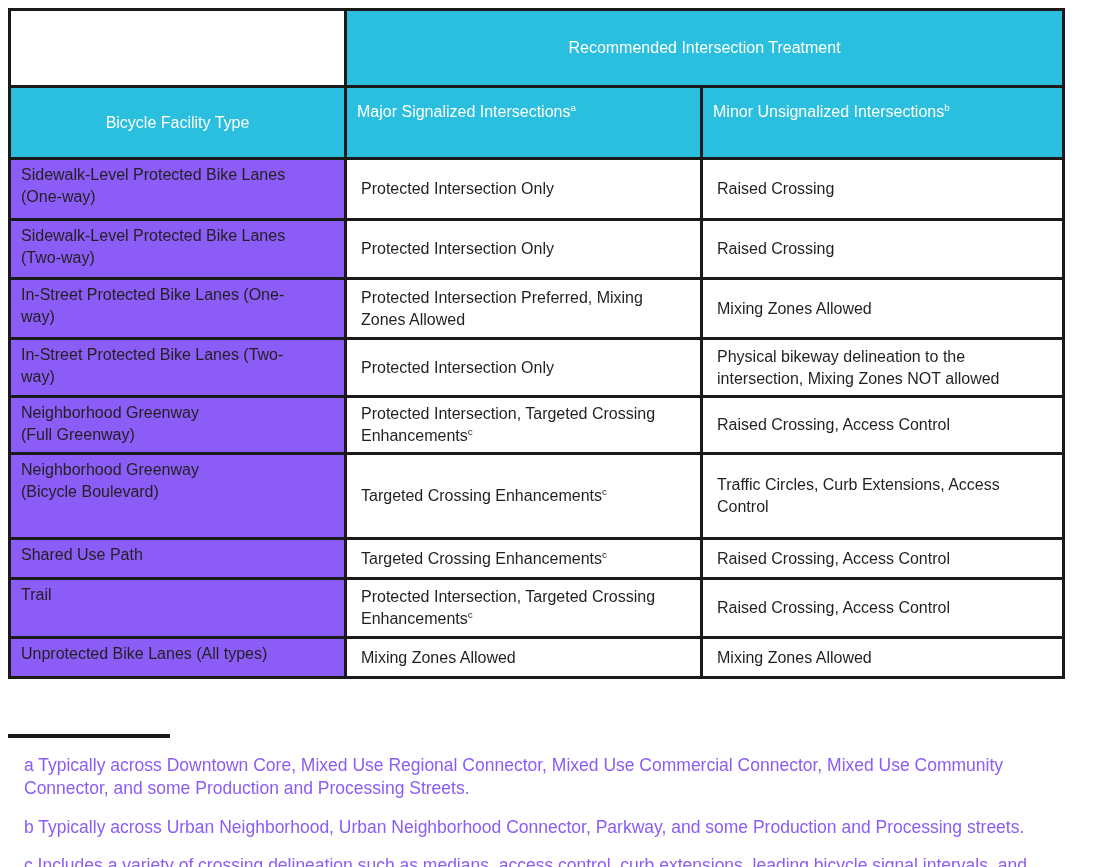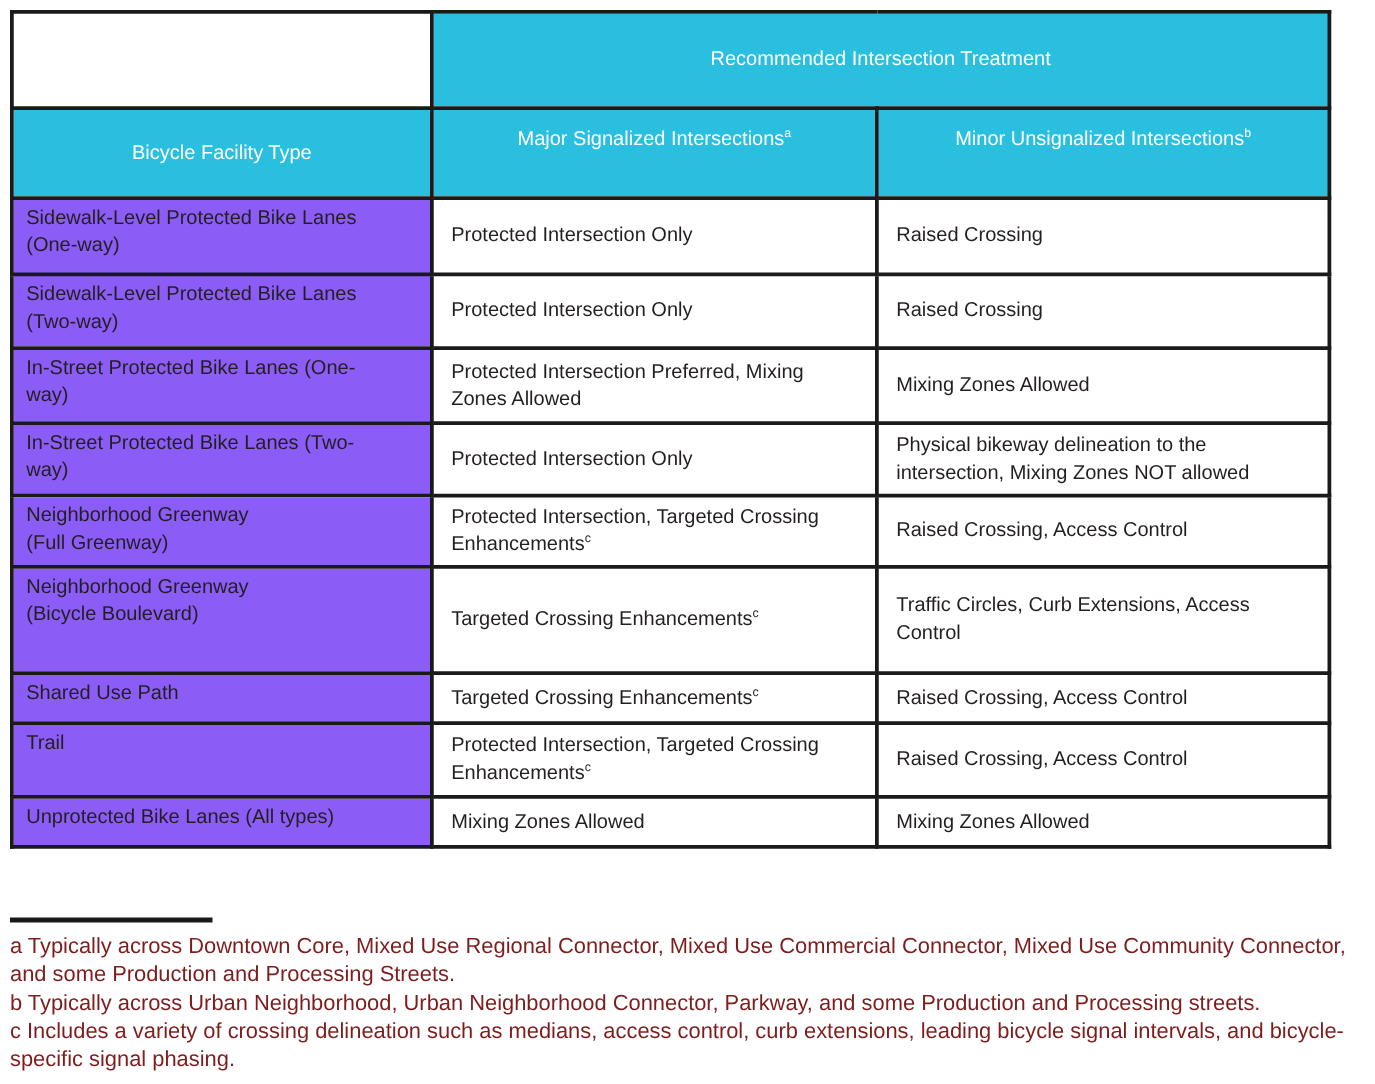--- a/index.html
+++ b/index.html
@@ -50,21 +50,21 @@
   th.colhead {
     background: #2abfde;
     color: #ffffff;
   }
   th.colhead.left {
     text-align: center;
     vertical-align: middle;
     padding: 0 12px;
   }
   th.colhead.top-center {
-    text-align: center;
+    text-align: left;
     vertical-align: top;
     padding: 13px 10px 0 10px;
   }
 
   td.facility {
     text-align: left;
     vertical-align: top;
     padding: 4px 10px 2px 10px;
     font-size: 20px;
     background: #8b5cf6;
@@ -88,24 +88,24 @@
     top: 734px;
     width: 1086px;
   }
   .footnote-rule {
     width: 162px;
     height: 4px;
     background: #1a1a1a;
     margin-bottom: 7px;
   }
   .footnotes p {
-    margin: 0;
+    margin: 16px;
     font-size: 17.5px;
     line-height: 1.3;
-    color: #7f1d1d;
+    color: #8b5cf6;
   }
 </style>
 </head>
 <body>
 
 <div class="table-wrap">
   <table class="matrix">
     <colgroup>
       <col style="width:336px">
       <col style="width:356px">

